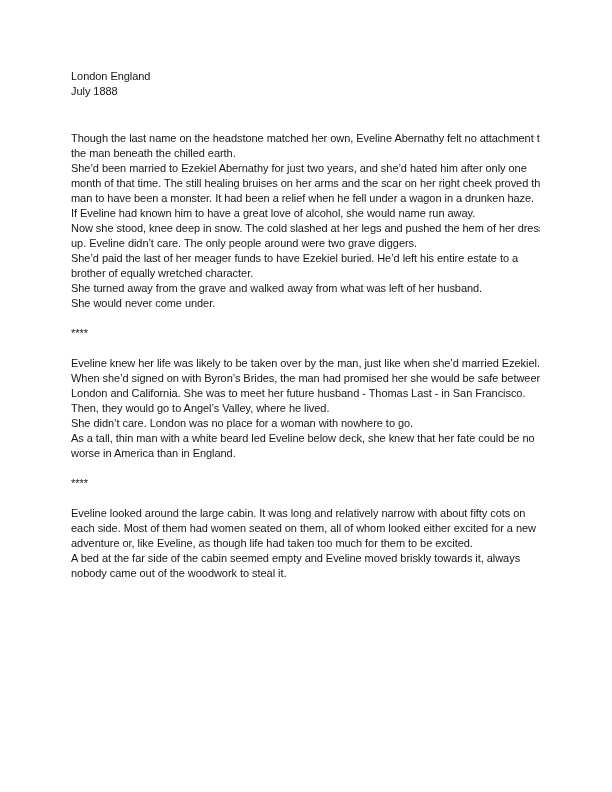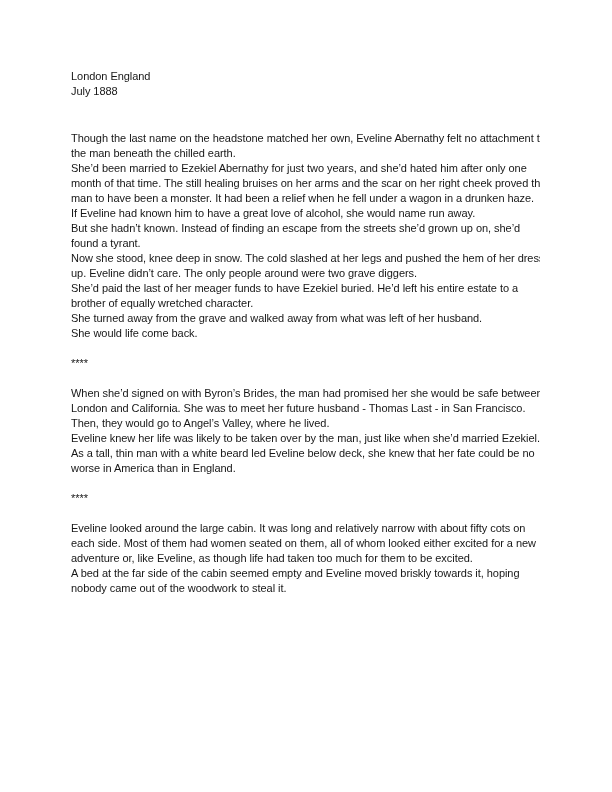--- a/index.html
+++ b/index.html
@@ -43,26 +43,26 @@
 
 <div class="page">
   <div class="doc-header">
     <p>London England</p>
     <p>July 1888</p>
   </div>
   <div class="doc-body" id="doc-body">
       <p>Though the last name on the headstone matched her own, Eveline Abernathy felt no attachment to the man beneath the chilled earth.</p>
       <p>She’d been married to Ezekiel Abernathy for just two years, and she’d hated him after only one month of that time. The still healing bruises on her arms and the scar on her right cheek proved the man to have been a monster. It had been a relief when he fell under a wagon in a drunken haze.</p>
       <p>If Eveline had known him to have a great love of alcohol, she would name run away.</p>
-      <p>But she hadn’t known. Instead of finding an escape from the streets she’d grown up on, she’d found a tyrant.</p>
       <p>Now she stood, knee deep in snow. The cold slashed at her legs and pushed the hem of her dress up. Eveline didn’t care. The only people around were two grave diggers.</p>
       <p>She’d paid the last of her meager funds to have Ezekiel buried. He’d left his entire estate to a brother of equally wretched character.</p>
       <p>She turned away from the grave and walked away from what was left of her husband.</p>
-      <p>She would life come back.</p>
+      <p>She would never come under.</p>
       <p class="separator">****</p>
+      <p>Eveline knew her life was likely to be taken over by the man, just like when she’d married Ezekiel.</p>
       <p>When she’d signed on with Byron’s Brides, the man had promised her she would be safe between London and California. She was to meet her future husband - Thomas Last - in San Francisco. Then, they would go to Angel’s Valley, where he lived.</p>
-      <p>Eveline knew her life was likely to be taken over by the man, just like when she’d married Ezekiel.</p>
+      <p>She didn’t care. London was no place for a woman with nowhere to go.</p>
       <p>As a tall, thin man with a white beard led Eveline below deck, she knew that her fate could be no worse in America than in England.</p>
       <p class="separator">****</p>
       <p>Eveline looked around the large cabin. It was long and relatively narrow with about fifty cots on each side. Most of them had women seated on them, all of whom looked either excited for a new adventure or, like Eveline, as though life had taken too much for them to be excited.</p>
-      <p>A bed at the far side of the cabin seemed empty and Eveline moved briskly towards it, hoping nobody came out of the woodwork to steal it.</p>
+      <p>A bed at the far side of the cabin seemed empty and Eveline moved briskly towards it, always nobody came out of the woodwork to steal it.</p>
     </div>
 </div>
 
 </body></html>

